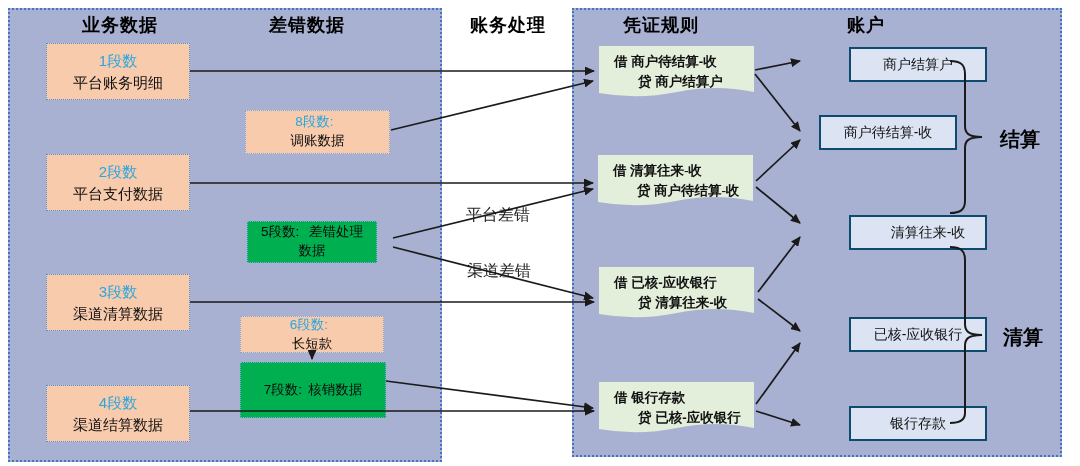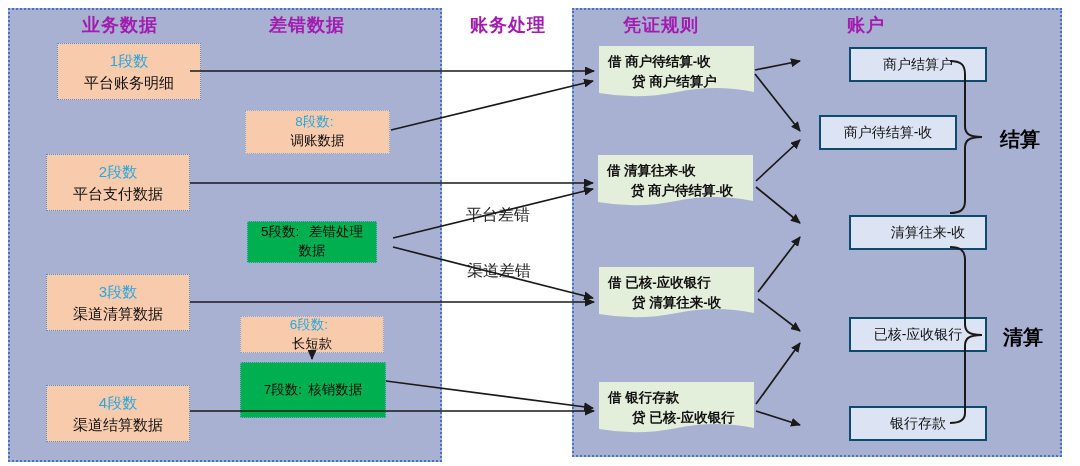--- a/index.html
+++ b/index.html
@@ -10,21 +10,21 @@
     color: #1a1a1a;
   }
   .panel {
     position: absolute;
     background: #a9b1d2;
     border: 2px dotted #4472c4;
     box-sizing: border-box;
   }
   .col-header {
     position: absolute;
-    font-size: 18px; font-weight: bold; color: #a21caf;
+    font-size: 18px; font-weight: bold; color: #000000;
     text-align: center; letter-spacing: 1px;
     white-space: nowrap;
   }
   .biz-box {
     position: absolute; width: 144px; height: 57px;
     background: #f8cbad; border: 1.5px dotted #4a90d9;
     box-sizing: border-box;
     display: flex; flex-direction: column; justify-content: center; align-items: center;
     font-size: 15px; line-height: 1.45; text-align: center;
   }
@@ -42,21 +42,21 @@
   .err-box.green  { background: #00b050; }
   .err-box.orange .tag { color: #2aa6de; margin-right: 6px; }
   .err-box.green  .tag { color: #0a0a0a; margin-right: 6px; }
   .err-box .lbl { color: #0a0a0a; }
   .rule {
     position: absolute; width: 155px; height: 57px;
   }
   .rule svg.doc { position: absolute; left: 0; top: 0; }
   .rule .txt {
     position: relative; z-index: 1;
-    padding: 6px 0 0 9px;
+    padding: 6px 0 0 15px;
     font-size: 13.5px; font-weight: 600; color: #111;
     line-height: 1.5; white-space: nowrap;
   }
   .rule .credit { padding-left: 24px; }
   .acct {
     position: absolute; width: 138px; height: 35px;
     background: #dce4f4; border: 2px solid #0c4a6e;
     box-sizing: border-box;
     display: flex; justify-content: center; align-items: center;
     font-size: 14px; color: #111; margin-left: 42px;
@@ -78,21 +78,21 @@
 
   <div class="panel" style="left:8px; top:8px; width:434px; height:454px;"></div>
   <div class="panel" style="left:572px; top:8px; width:490px; height:449px;"></div>
 
   <div class="col-header" style="left:55px;  top:13px; width:130px;">业务数据</div>
   <div class="col-header" style="left:242px; top:13px; width:130px;">差错数据</div>
   <div class="col-header" style="left:445px; top:13px; width:126px;">账务处理</div>
   <div class="col-header" style="left:595px; top:13px; width:132px;">凭证规则</div>
   <div class="col-header" style="left:816px; top:13px; width:100px;">账户</div>
 
-  <div class="biz-box" style="left:46px; top:43px;margin-left:11px;">
+  <div class="biz-box" style="left:46px; top:43px;">
     <span class="tag">1段数</span>
     <span class="lbl">平台账务明细</span>
   </div>
   <div class="biz-box" style="left:46px; top:154px;">
     <span class="tag">2段数</span>
     <span class="lbl">平台支付数据</span>
   </div>
   <div class="biz-box" style="left:46px; top:274px;">
     <span class="tag">3段数</span>
     <span class="lbl">渠道清算数据</span>

